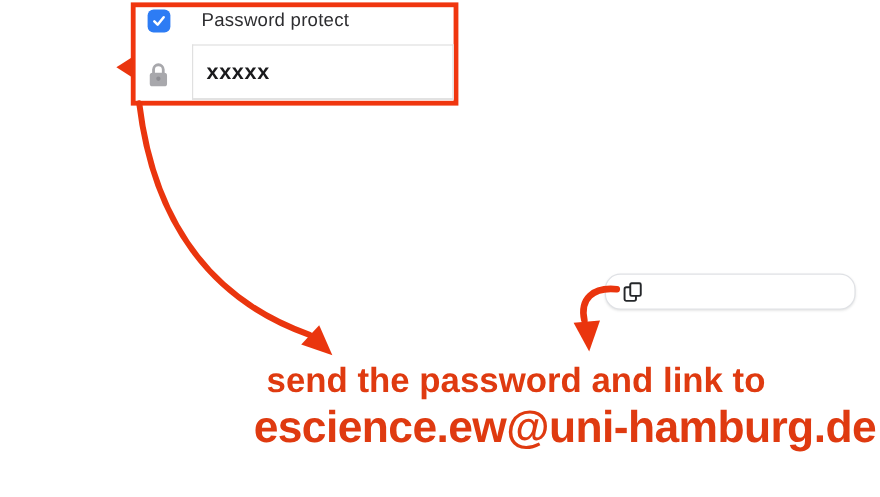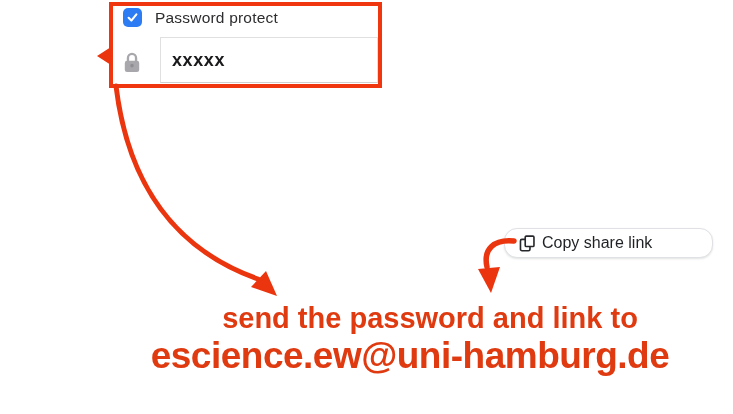--- a/index.html
+++ b/index.html
@@ -7,21 +7,21 @@
     width:733px;height:414px;position:relative;overflow:hidden;
     background:#ffffff;
     font-family:"Liberation Sans",sans-serif;
   }
   
   .anno-box{
     position:absolute;left:109px;top:2px;width:265px;height:78px;
     border:4px solid #f0360f;background:transparent;
   }
   
-  .cb-row{position:absolute;left:123px;top:8px;display:flex;align-items:center;}
+  .cb-row{position:absolute;left:123px;top:8px;display:flex;align-items:center;gap:13px;}
   .checkbox{
     width:19px;height:19px;border-radius:5px;background:#2d7cf4;
     display:flex;align-items:center;justify-content:center;flex:0 0 auto;
   }
   .cb-label{
     margin-left:13px;font-size:15.5px;color:#2d2d30;letter-spacing:.2px;
   }
   
   .lock-wrap{position:absolute;left:123px;top:51px;width:18px;height:23px;}
   .pw-input{
@@ -42,21 +42,21 @@
   .copy-btn .lbl{
     font-size:16px;color:#1f2124;margin-left:5px;white-space:nowrap;
   }
   
   .instr1{
     position:absolute;left:110px;top:304px;width:640px;text-align:center;
     font-size:29px;font-weight:bold;color:#df3a10;line-height:1;
     font-family:"Liberation Sans",sans-serif;
   }
   .instr2{
-    position:absolute;left:90px;top:336px;width:640px;text-align:center;
+    position:absolute;left:90px;top:336px;width:640px;text-align:right;
     font-size:37px;font-weight:bold;color:#df3a10;line-height:1.1;
     font-family:"Liberation Sans",sans-serif;letter-spacing:-0.5px;
   }
   svg.overlay{position:absolute;left:0;top:0;pointer-events:none;}
 </style>
 </head>
 <body>
 
 <div class="anno-box"></div>
 
@@ -81,21 +81,20 @@
 
 <input class="pw-input" type="text" value="xxxxx" style="">
 
 <div class="copy-btn">
   <span style="display:flex;">
     <svg width="19" height="19" viewBox="0 0 20 20">
       <rect x="2.6" y="5.6" width="10" height="12" rx="1.6" fill="#ffffff" stroke="#25272a" stroke-width="1.7"></rect>
       <rect x="7.6" y="2.2" width="9.2" height="11" rx="1.2" fill="#ffffff" stroke="#25272a" stroke-width="1.7"></rect>
     </svg>
   </span>
-  <span class="lbl">Copy share link</span>
 </div>
 
 <svg class="overlay" width="733" height="414" viewBox="0 0 733 414">
 
   <polygon points="111,47 111,65 97,56" fill="#ea350e"></polygon>
 
   <g>
     <path d="M116,86 C128,185 176,250 258,279" fill="none" stroke="#ea350e" stroke-width="5" stroke-linecap="round"></path>
     <polygon points="277,296 251,287 266,271" fill="#ea350e"></polygon>
   </g>

